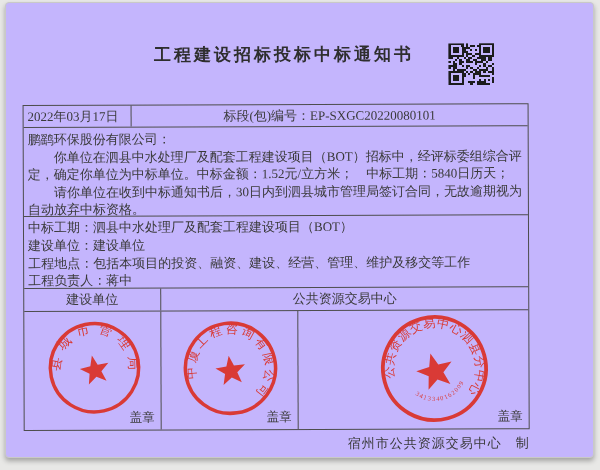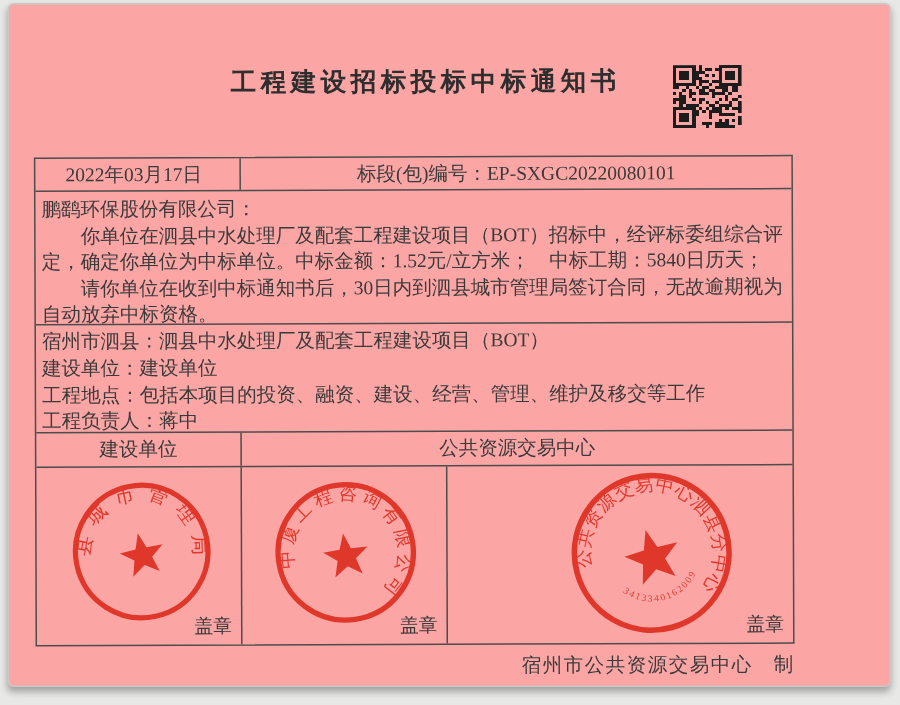--- a/index.html
+++ b/index.html
@@ -6,21 +6,21 @@
   body{
     width:600px;height:470px;
     background:#e8e8e6;
     font-family:"Liberation Serif","DejaVu Serif",serif;
     color:#3a3a3a;
     position:relative;
     overflow:hidden;
   }
   .page{
     position:absolute;left:5px;top:2px;width:589px;height:456px;
-    background:#fca5a5;
+    background:#c4b5fd;
     border:1px solid #c9c9c7;
     border-radius:4px;
     box-shadow:0 3px 5px rgba(0,0,0,.30);
     box-sizing:border-box;
   }
   .page-inner{position:absolute;left:0;top:0;width:100%;height:100%;transform:rotate(-0.2deg);}
   .title{
     position:absolute;left:0;top:40px;width:100%;
     text-align:center;padding-right:30px;box-sizing:border-box;
     font-size:17px;font-weight:bold;letter-spacing:3px;color:#2e2e2e;
@@ -30,21 +30,21 @@
     position:absolute;left:17px;top:101px;width:506px;
     border:1px solid #4d4d4d;
     box-sizing:border-box;
     font-size:13px;
   }
   .tr{display:flex;border-bottom:1px solid #4d4d4d;box-sizing:border-box;}
   .tr:last-child{border-bottom:none;}
   .td{box-sizing:border-box;border-right:1px solid #4d4d4d;position:relative;}
   .td:last-child{border-right:none;}
   .r1{height:22px;line-height:21px;}
-  .r1 .c-date{width:137px;padding-left:20px;}
+  .r1 .c-date{width:108px;padding-left:4px;}
   .r1 .c-secno{flex:1;text-align:center;}
   .r2{height:89px;}
   .r2 .td{flex:1;padding:3px 6px 0 4px;line-height:17.6px;}
   .r2 p{margin:0;text-indent:2em;}
   .r2 .salutation{text-indent:0;}
   .r3{height:72px;}
   .r3 .td{flex:1;padding:2px 6px 0 4px;line-height:17.8px;}
   .r3 .field-line{white-space:nowrap;}
   .r4{height:23px;line-height:22px;text-align:center;}
   .r5{height:118px;}
@@ -316,21 +316,21 @@
         <div class="td">
           <p class="salutation">鹏鹞环保股份有限公司：</p>
           <p>你单位在泗县中水处理厂及配套工程建设项目（BOT）招标中，经评标委组综合评定，确定你单位为中标单位。中标金额：1.52元/立方米；　中标工期：5840日历天；</p>
           <p>请你单位在收到中标通知书后，30日内到泗县城市管理局签订合同，无故逾期视为自动放弃中标资格。</p>
         </div>
       </div>
 
       <div class="tr r3">
         <div class="td">
           <div class="field-line">
-            <span>宿州市泗县：</span><span>泗县中水处理厂及配套工程建设项目（BOT）</span>
+            <span>中标工期：</span><span>泗县中水处理厂及配套工程建设项目（BOT）</span>
           </div>
           <div class="field-line">
             <span>建设单位：</span><span>建设单位</span>
           </div>
           <div class="field-line">
             <span>工程地点：</span><span>包括本项目的投资、融资、建设、经营、管理、维护及移交等工作</span>
           </div>
           <div class="field-line">
             <span>工程负责人：</span><span>蒋中</span>
           </div>

